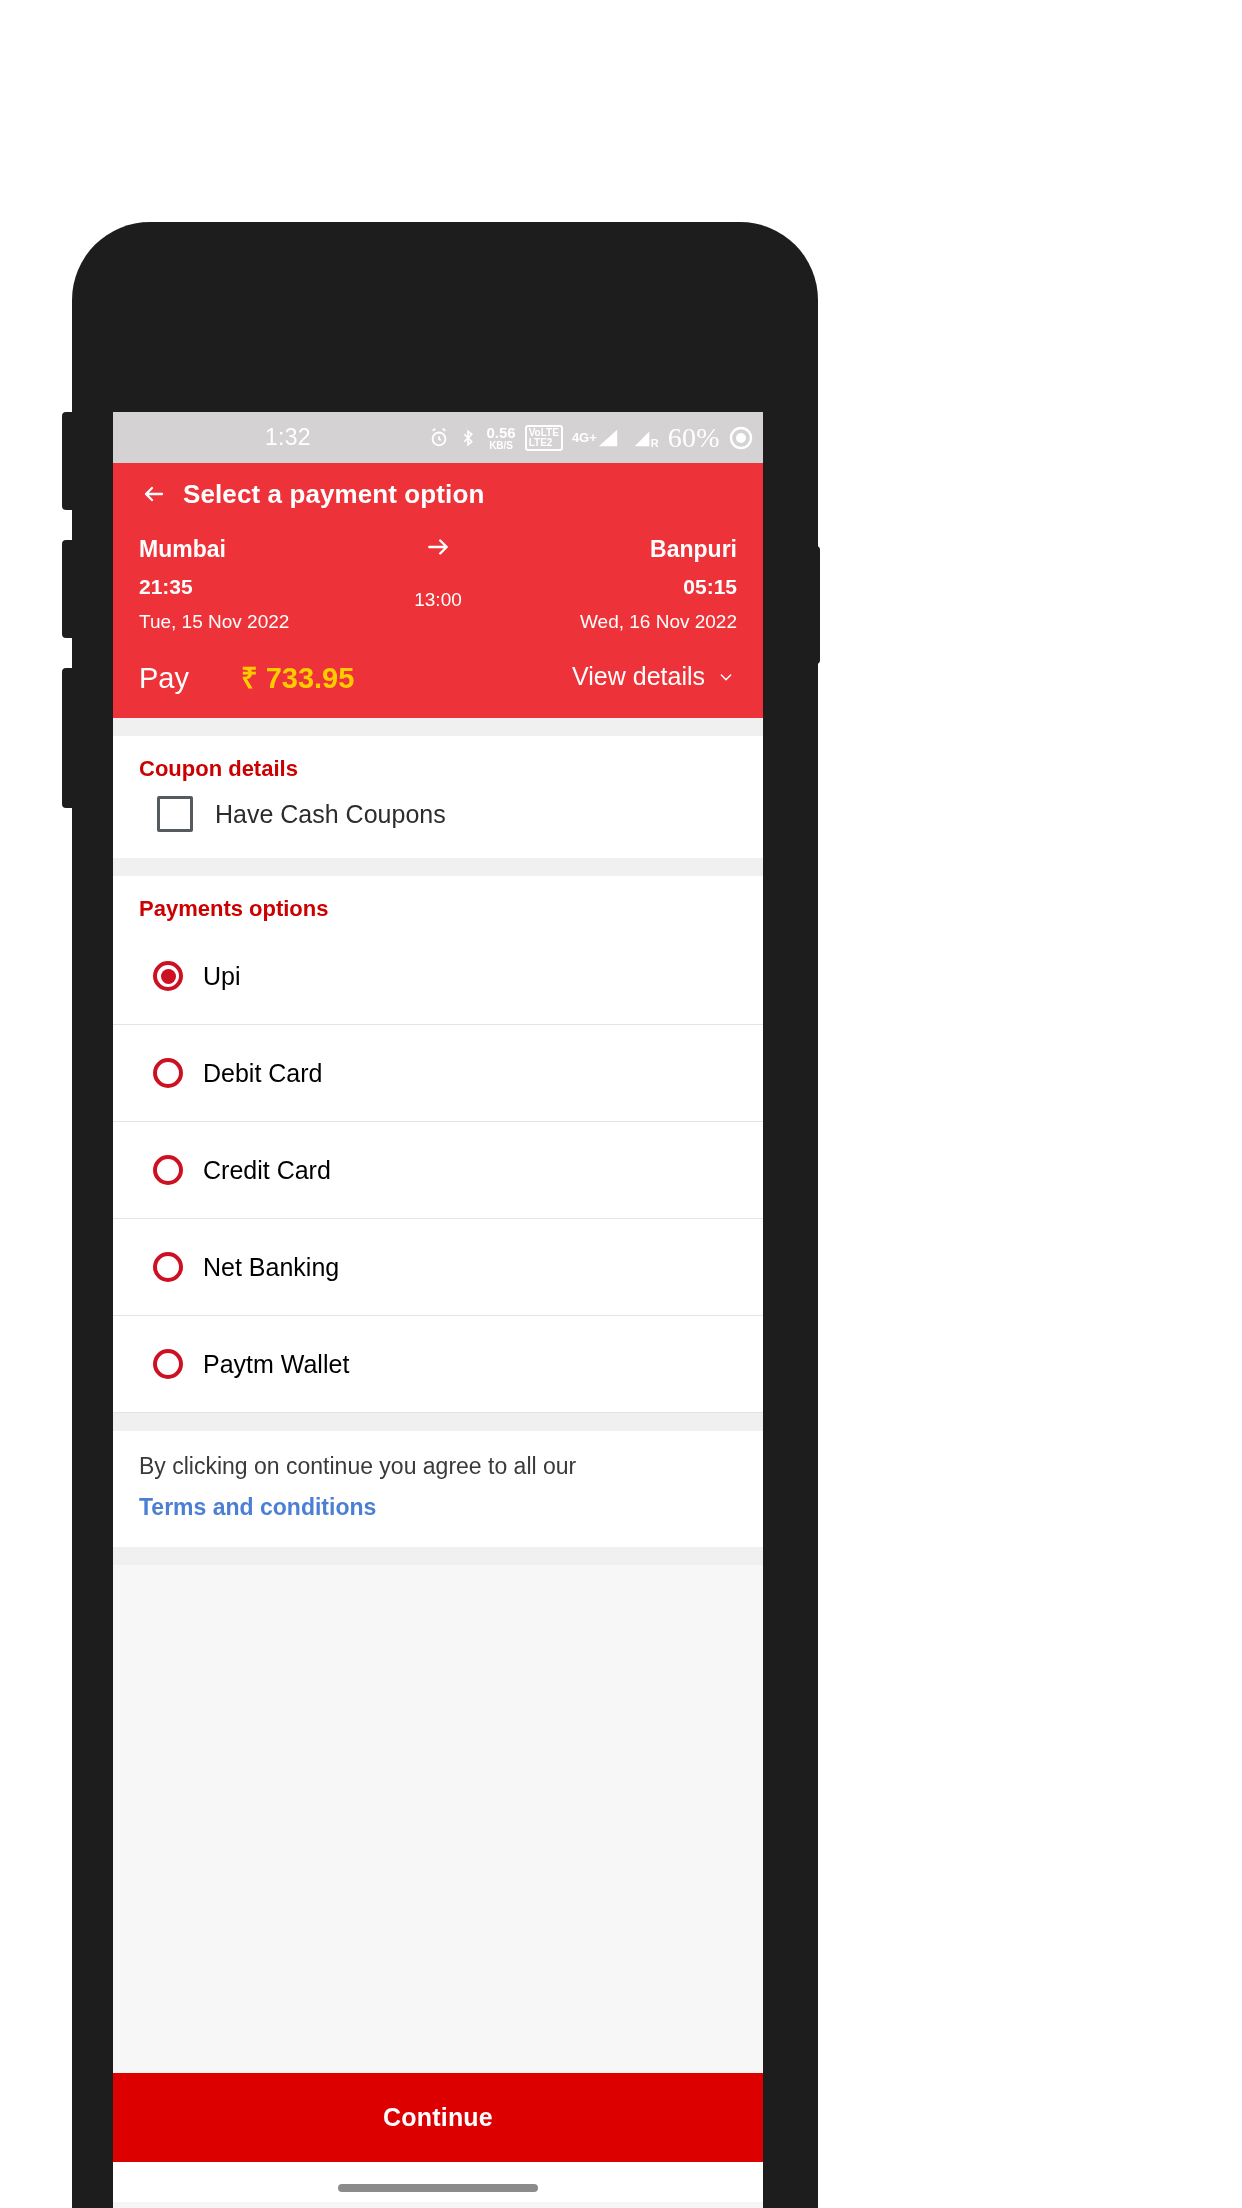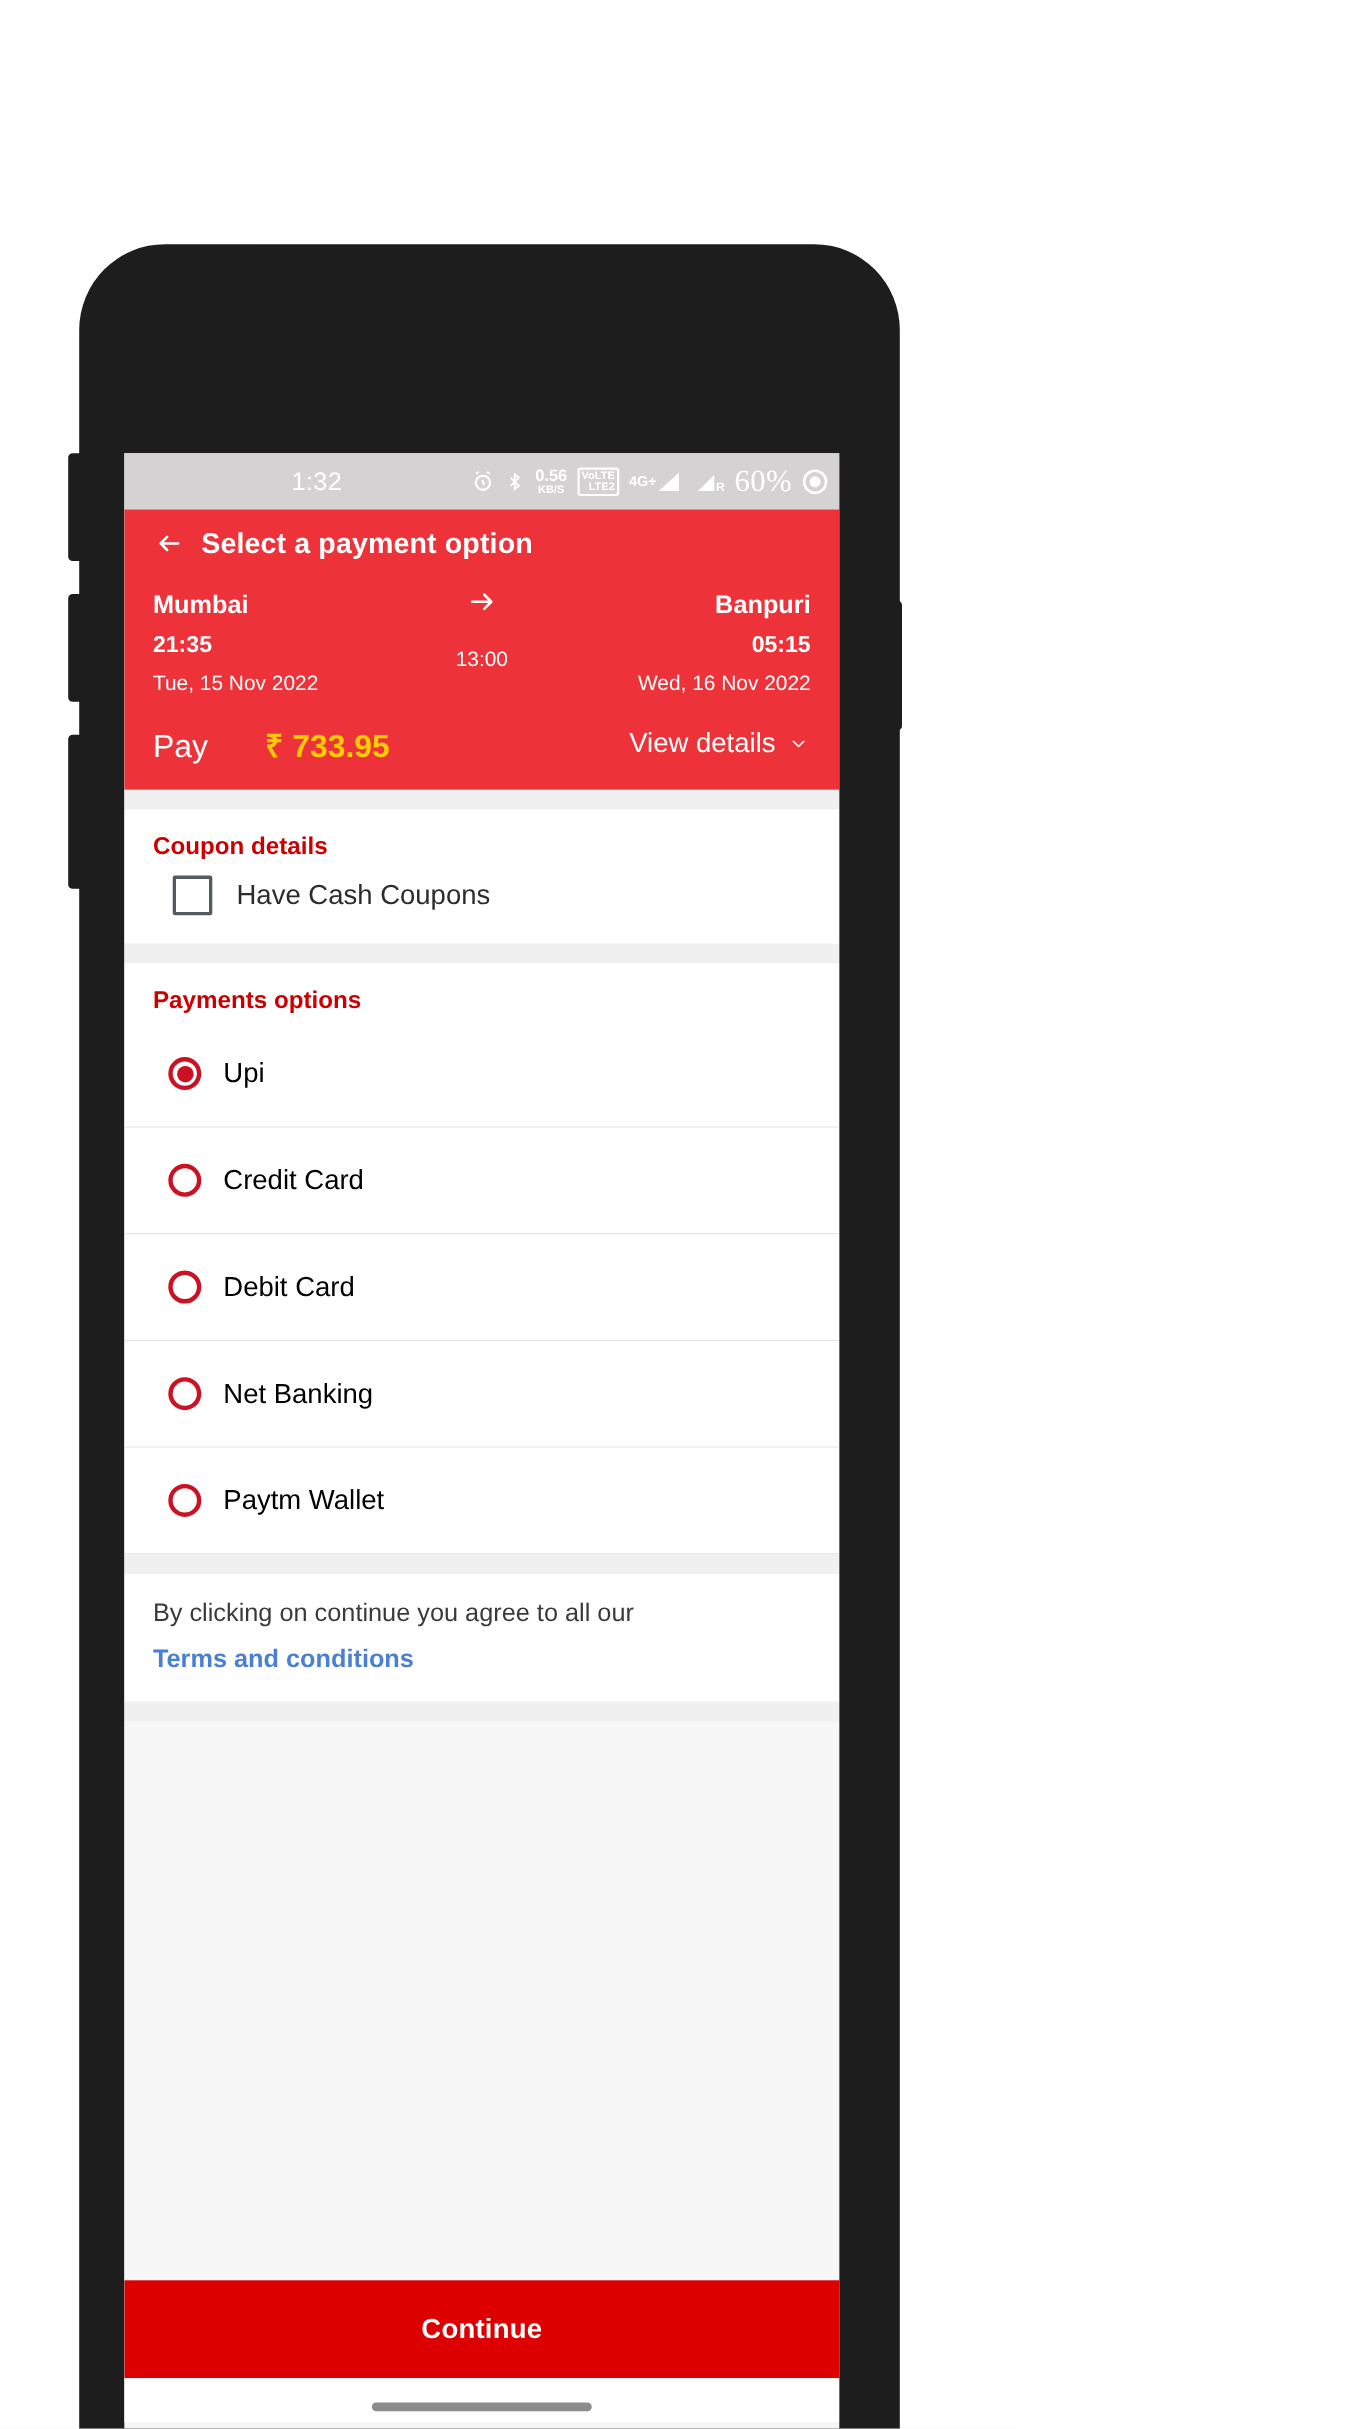--- a/index.html
+++ b/index.html
@@ -113,21 +113,21 @@
     line-height: 1;
   }
   .net-speed .val { font-size: 15px; font-weight: bold; }
   .net-speed .unit { font-size: 10px; font-weight: bold; margin-top: 1px; }
   .volte-badge {
     border: 2px solid #ffffff;
     border-radius: 3px;
     padding: 1px 2px;
     display: flex;
     flex-direction: column;
-    align-items: flex-end;
+    align-items: flex-start;
     line-height: 1;
   }
   .volte-badge span { font-size: 10px; font-weight: bold; }
   .gen-label { font-size: 13px; font-weight: bold; margin-right: -2px; }
   .battery-pct { font-size: 28px; letter-spacing: 0.3px; font-family: Liberation Serif, serif; }
   .roam-r { font-size: 11px; font-weight: bold; margin-left: -3px; align-self: flex-end; }
 
   
   .appbar {
     background: #ee3239;
@@ -416,25 +416,25 @@
         <div class="section-title">Payments options</div>
         <div id="payment-options-list">
             <div class="pay-option">
               <span class="radio checked">
                 <span class="dot"></span>
               </span>
               <span class="pay-option-label">Upi</span>
             </div>
             <div class="pay-option">
               <span class="radio"></span>
-              <span class="pay-option-label">Credit Card</span>
+              <span class="pay-option-label">Debit Card</span>
             </div>
             <div class="pay-option">
               <span class="radio"></span>
-              <span class="pay-option-label">Debit Card</span>
+              <span class="pay-option-label">Credit Card</span>
             </div>
             <div class="pay-option">
               <span class="radio"></span>
               <span class="pay-option-label">Net Banking</span>
             </div>
             <div class="pay-option">
               <span class="radio"></span>
               <span class="pay-option-label">Paytm Wallet</span>
             </div>
           </div>

